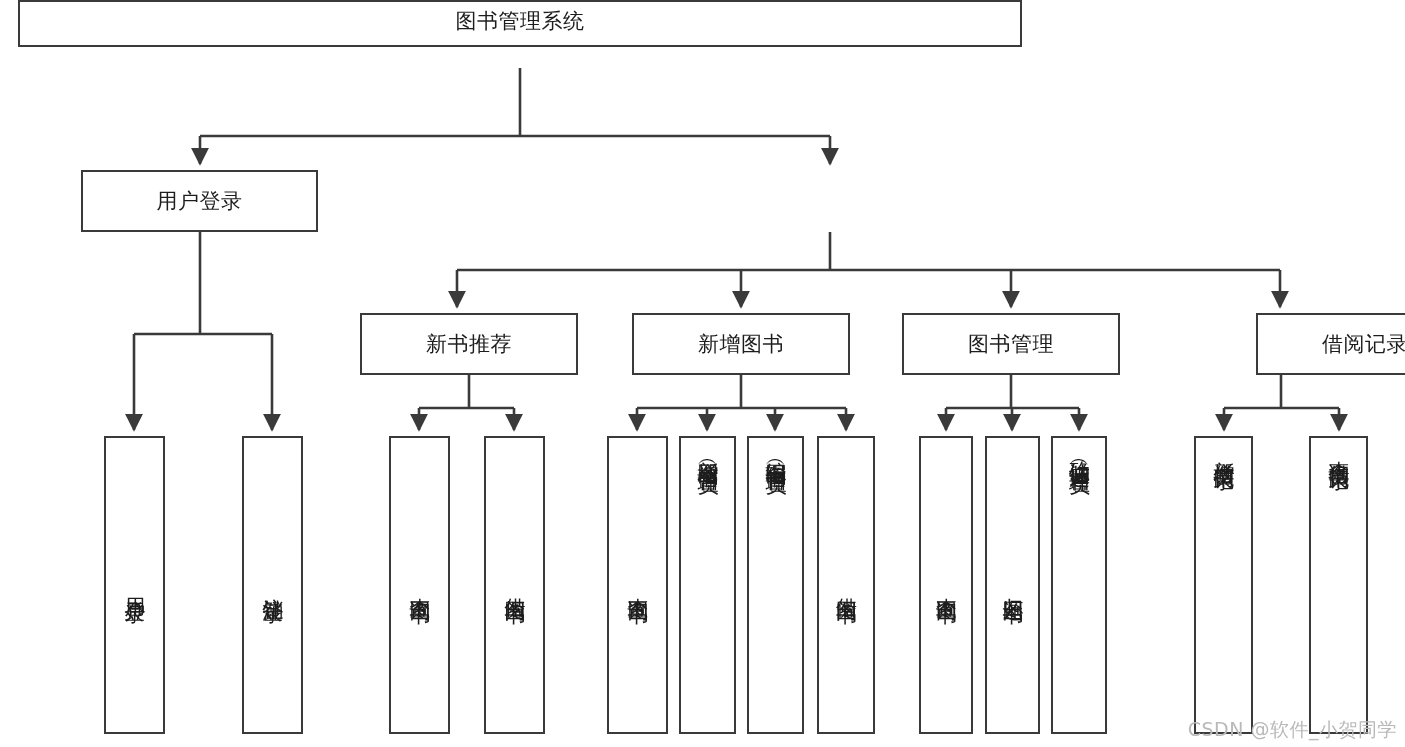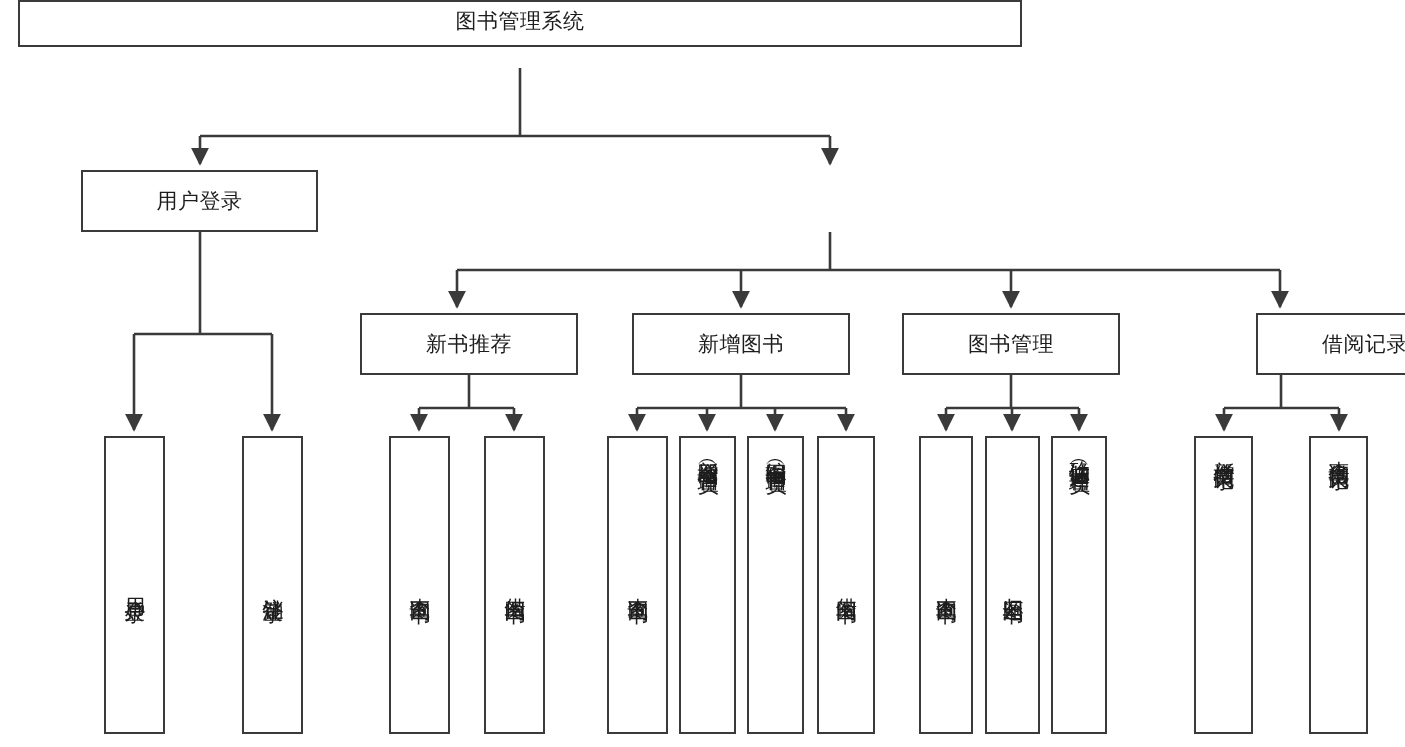--- a/index.html
+++ b/index.html
@@ -182,13 +182,14 @@
   <div class="node leaf" id="node-leaf-10" style="left: 1051px; top: 436px; width: 56px; height: 298px;">
     <span class="node-label">确认归还（管理员）</span>
   </div>
   <div class="node leaf" id="node-leaf-11" style="left: 1194px; top: 436px; width: 59px; height: 298px;">
     <span class="node-label">新增借阅记录</span>
   </div>
   <div class="node leaf" id="node-leaf-12" style="left: 1309px; top: 436px; width: 59px; height: 298px;">
     <span class="node-label">查询借阅记录</span>
   </div>
 
+  <div class="watermark">CSDN @软件_小贺同学</div>
 </div>
 
 </body></html>

